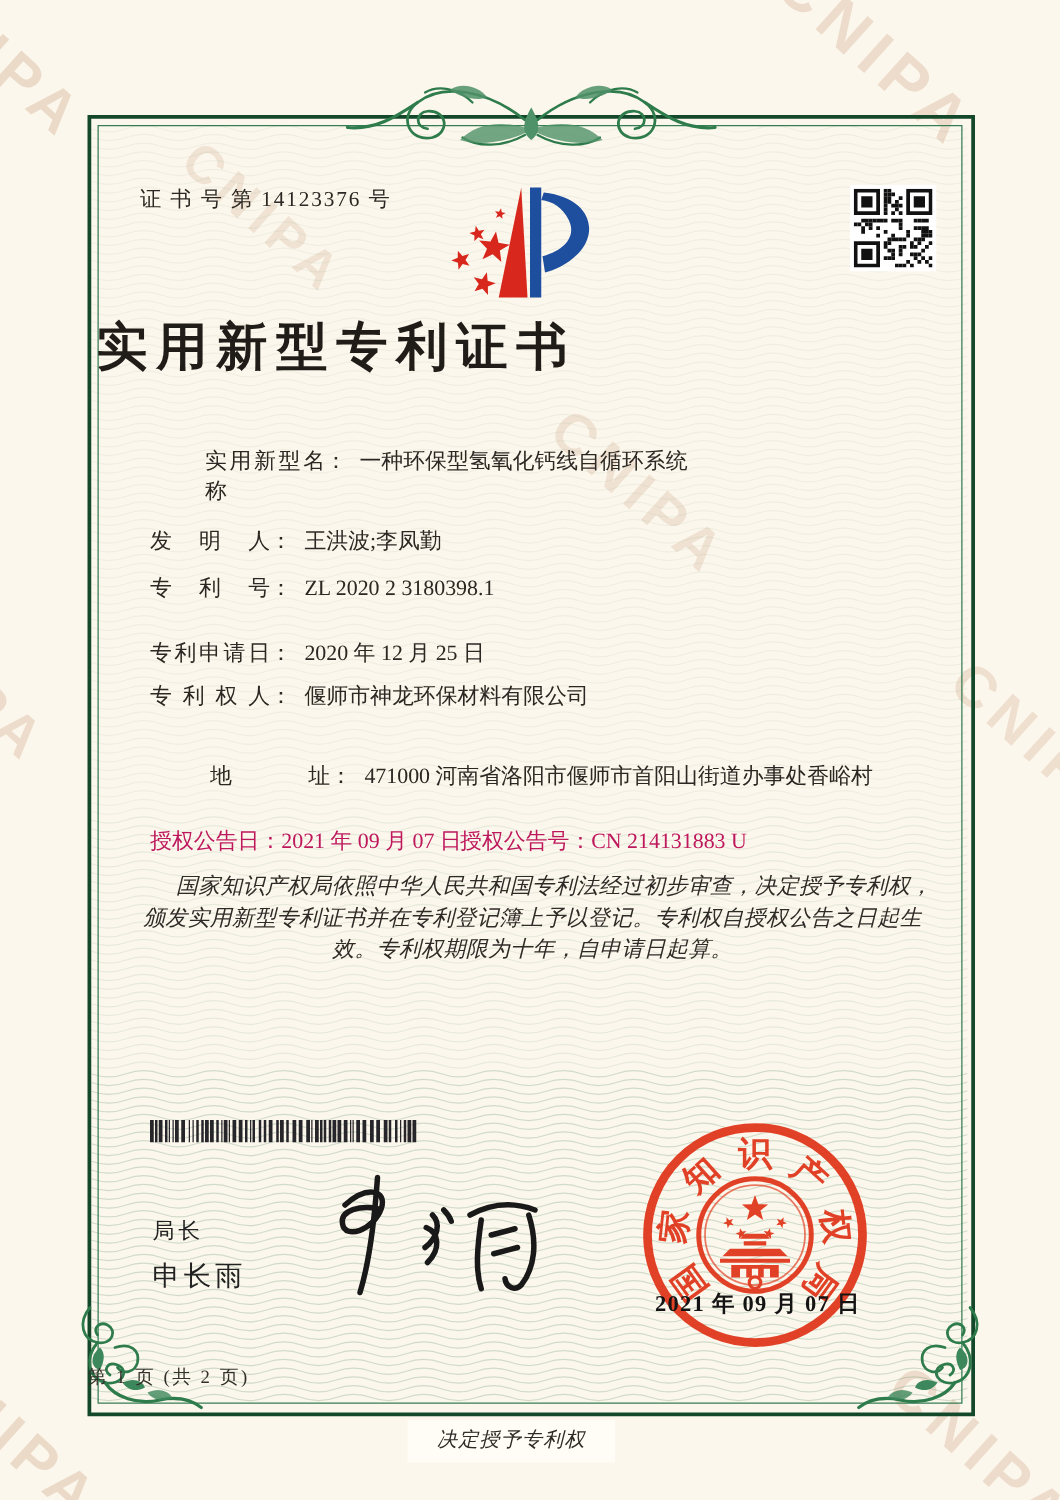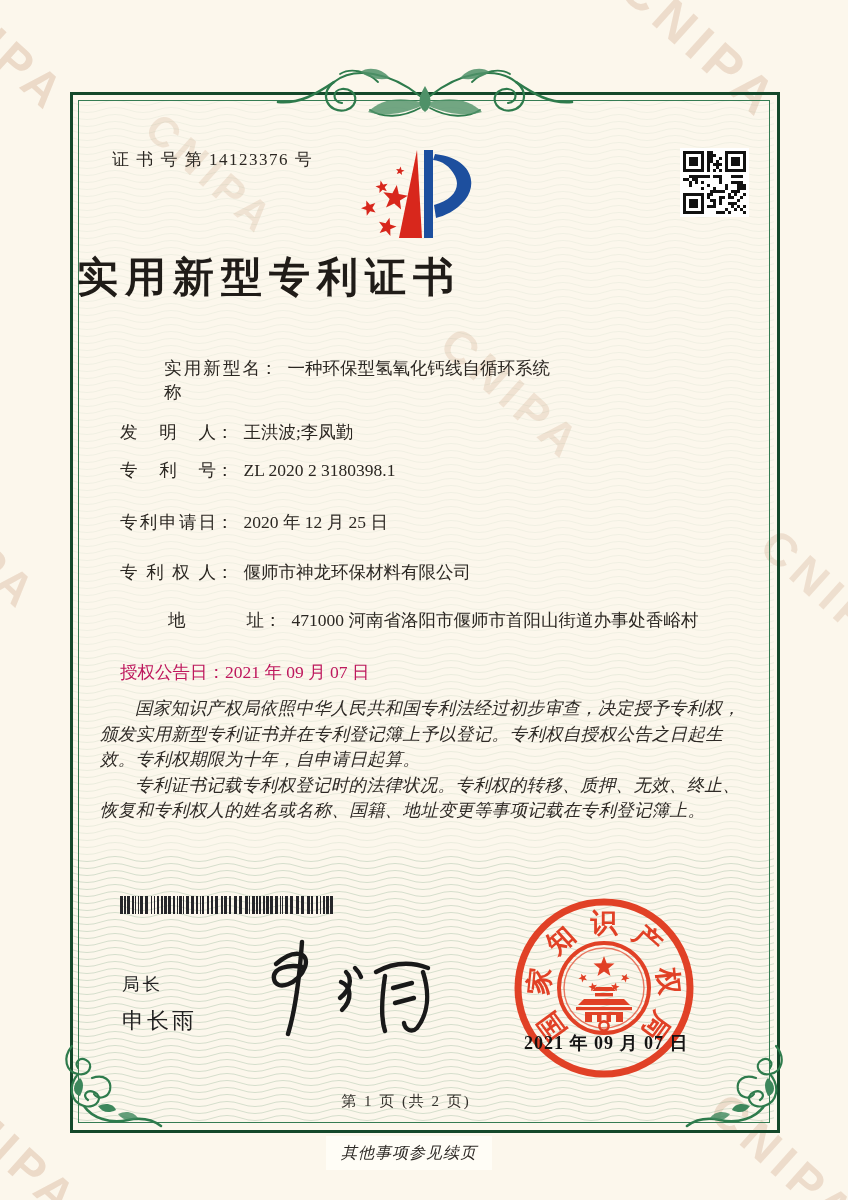--- a/index.html
+++ b/index.html
@@ -23,29 +23,29 @@
   #title{left:70px;top:250px;width:708px;font-size:41px;font-weight:700;
          color:#201c18;letter-spacing:7px;text-indent:7px;}
   .frow{left:120px;width:640px;font-size:17.5px;color:#2b2722;}
   .flabel{display:inline-block;width:96px;text-align:justify;text-align-last:justify;
           text-justify:inter-character;vertical-align:top;}
   .fcolon{display:inline-block;}
   .fvalue{margin-left:10px;}
   .grant-pair2{position:absolute;left:248px;top:0;white-space:nowrap;}
   #paras{left:100px;top:696px;width:652px;font-size:17.5px;line-height:25.5px;
          color:#2e2a26;font-style:italic;letter-spacing:.3px;}
-  #paras p{margin:0;text-indent:2em;}
+  #paras p{margin:0;text-indent:2em;text-align:center;}
   #officer-title{left:122px;top:972px;font-size:17.5px;color:#222;letter-spacing:3px;}
   #officer-name{left:122px;top:1006px;font-size:22px;color:#222;letter-spacing:3px;}
   #signature{left:242px;top:936px;}
   #seal{left:512px;top:896px;}
   #seal-date{left:524px;top:1031px;width:180px;font-size:18px;font-weight:700;color:#141414;
              letter-spacing:1px;white-space:nowrap;}
-  #page-num{left:70px;top:1092px;width:600px;text-align:center;font-size:15px;color:#33302b;
-            letter-spacing:2px;padding-left:36px;}
+  #page-num{left:70px;top:1092px;width:600px;font-size:15px;color:#33302b;
+            letter-spacing:2px;}
   #note-box{left:326px;top:1136px;width:166px;height:34px;background:#fffdf6;line-height:34px;
             text-align:center;font-size:16px;font-style:italic;color:#2e2a26;letter-spacing:1px;}
   #barcode{left:120px;top:896px;}
   svg{display:block;}
 </style>
 </head>
 <body>
 
 <div id="wm-layer">
     <div class="wm" style="left: -55px; top: -38px; font-size: 48px; opacity: 0.55;">CNIPA</div>
@@ -398,34 +398,36 @@
 </div>
 <div class="abs z3 frow" style="top:420px;">
   <span class="flabel">发明人</span><span class="fcolon">：</span><span class="fvalue">王洪波;李凤勤</span>
 </div>
 <div class="abs z3 frow" style="top:458px;">
   <span class="flabel">专利号</span><span class="fcolon">：</span><span class="fvalue">ZL 2020 2 3180398.1</span>
 </div>
 <div class="abs z3 frow" style="top:510px;">
   <span class="flabel">专利申请日</span><span class="fcolon">：</span><span class="fvalue">2020 年 12 月 25 日</span>
 </div>
-<div class="abs z3 frow" style="top:560px;">
+<div class="abs z3 frow" style="top:544px;">
   <span class="flabel">专利权人</span><span class="fcolon">：</span><span class="fvalue">偃师市神龙环保材料有限公司</span>
 </div>
 <div class="abs z3 frow" style="top:608px;margin-left:48px;">
   <span class="flabel">地址</span><span class="fcolon">：</span><span class="fvalue">471000  河南省洛阳市偃师市首阳山街道办事处香峪村</span>
 </div>
 
 <div class="abs z3" style="left:120px;top:660px;width:640px;font-size:17.5px;color:#be185d;">
   <span>授权公告日</span><span>：</span><span>2021 年 09 月 07 日</span>
+  <span class="grant-pair2">
+    <span>授权公告号</span><span>：</span><span>CN 214131883 U</span>
+  </span>
 </div>
 
 <div class="abs z3" id="paras">
   <p>国家知识产权局依照中华人民共和国专利法经过初步审查，决定授予专利权，颁发实用新型专利证书并在专利登记簿上予以登记。专利权自授权公告之日起生效。专利权期限为十年，自申请日起算。</p>
-  <p>专利证书记载专利权登记时的法律状况。专利权的转移、质押、无效、终止、恢复和专利权人的姓名或名称、国籍、地址变更等事项记载在专利登记簿上。</p>
 </div>
 
 <div class="abs z3" id="barcode">
   <svg id="barcode-svg" width="216" height="18">
       <rect x="0" y="0" width="3" height="18" fill="#26262a"></rect>
       <rect x="4" y="0" width="2" height="18" fill="#26262a"></rect>
       <rect x="7" y="0" width="3" height="18" fill="#26262a"></rect>
       <rect x="12" y="0" width="2" height="18" fill="#26262a"></rect>
       <rect x="15" y="0" width="1" height="18" fill="#26262a"></rect>
       <rect x="18" y="0" width="1" height="18" fill="#26262a"></rect>
@@ -527,13 +529,13 @@
       <rect x="-12" y="27" width="5" height="7"></rect>
       <rect x="-2.5" y="27" width="5" height="7"></rect>
       <rect x="7" y="27" width="5" height="7"></rect>
     </g>
     <circle cx="0" cy="38" r="4.6" fill="none" stroke="#e03418" stroke-width="2.6"></circle>
   </g>
 </svg>
 <div class="abs z3" id="seal-date" style="z-index:4;">2021 年 09 月 07 日</div>
 
 <div class="abs z3" id="page-num">第 1 页 (共 2 页)</div>
-<div class="abs z3" id="note-box">其他事项参见续页</div>
+<div class="abs z3" id="note-box">决定授予专利权</div>
 
 </body></html>

